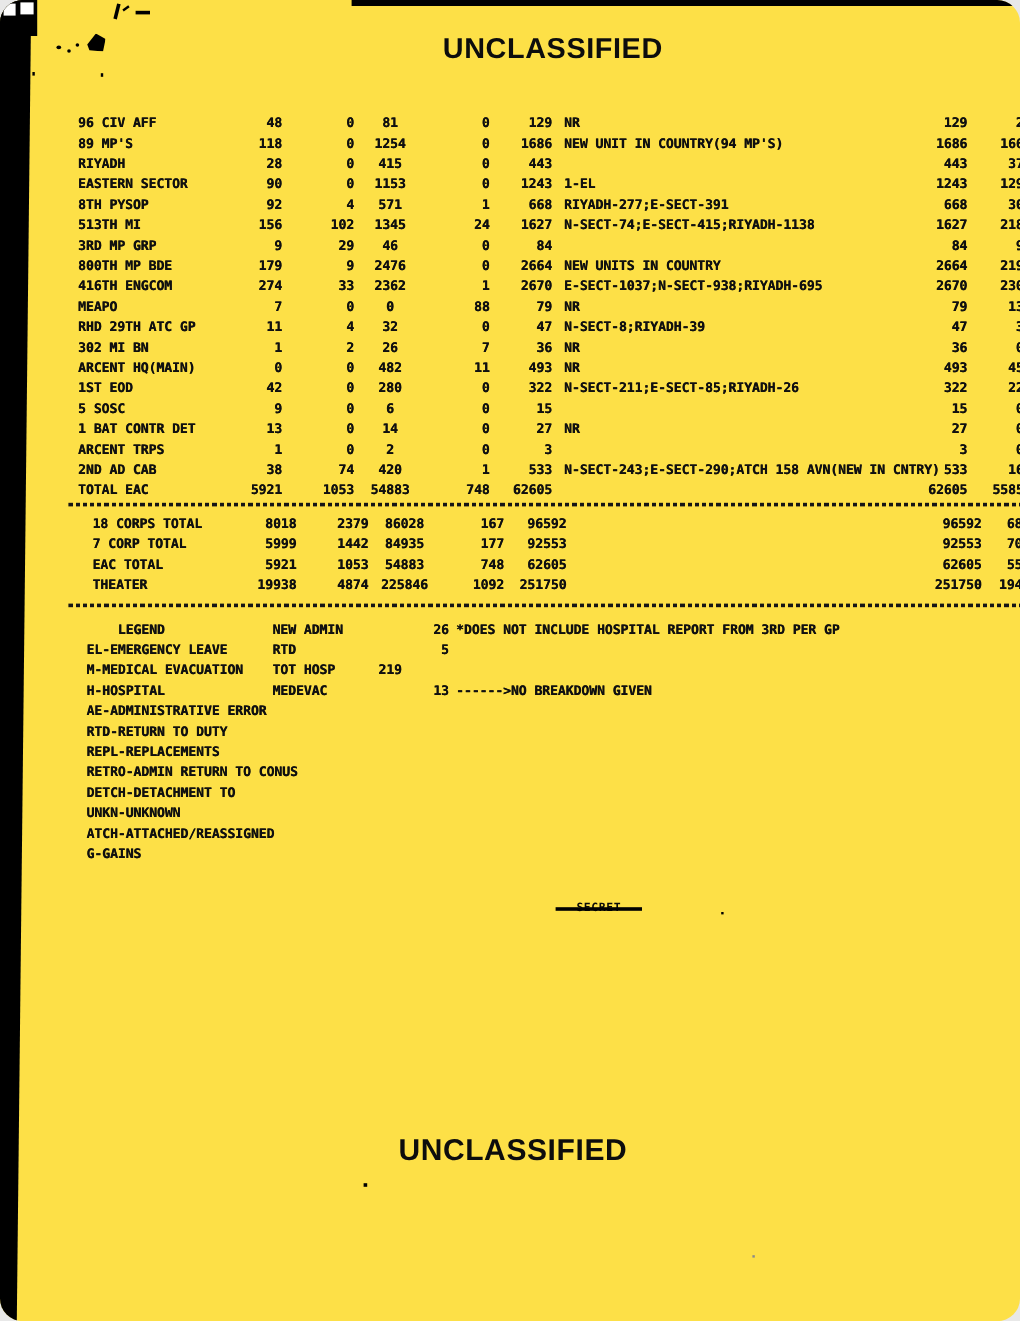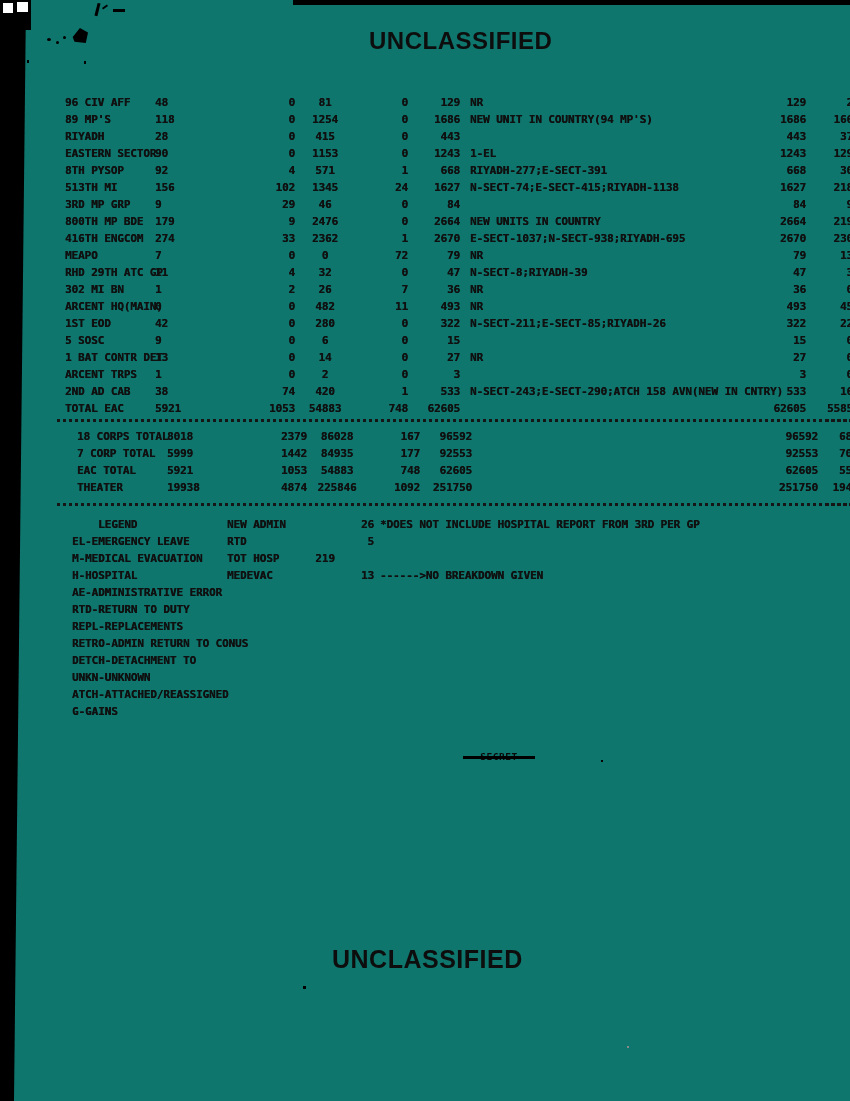--- a/index.html
+++ b/index.html
@@ -1,23 +1,23 @@
 <!DOCTYPE html>
 <html><head>
 <meta charset="utf-8">
 <style>
   html,body{margin:0;padding:0;background:#e8e8e8;}
-  .page{position:relative;width:850px;height:1101px;background:#0f766e;overflow:hidden;
-        font-family:"DejaVu Sans Mono",monospace;color:#101010;}
+  .page{position:relative;width:850px;height:1101px;background:#fde047;overflow:hidden;
+        font-family:"DejaVu Sans Mono",monospace;color:#101010;border-radius:19px;}
   
   .trow,.lrow{position:relative;height:17px;font:700 11px/17px "DejaVu Sans Mono",monospace;
               letter-spacing:-0.1px;text-shadow:0.3px 0 0 currentColor;}
   .cell{position:absolute;top:0;white-space:pre;}
   .name{left:65px;width:160px;}
-  .c1{left:155px;width:80px;}
+  .c1{left:155px;width:80px;text-align:right;}
   .c2{left:237px;width:58px;text-align:right;}
   .c3{left:290px;width:70px;text-align:center;}
   .c4{left:355px;width:53px;text-align:right;}
   .c5{left:400px;width:60px;text-align:right;}
   .remark{left:470px;width:345px;}
   .c6{left:742px;width:64px;text-align:right;}
   .c7{left:806px;width:47px;text-align:right;}
   .term{left:60px;width:175px;}
   .llabel{left:215px;width:95px;}
   .lvalue{left:290px;width:72px;text-align:right;}
@@ -180,21 +180,21 @@
       <span class="cell c5">2670</span>
       <span class="cell remark">E-SECT-1037;N-SECT-938;RIYADH-695</span>
       <span class="cell c6">2670</span>
       <span class="cell c7">230</span>
     </div>
       <div class="trow">
       <span class="cell name">MEAPO</span>
       <span class="cell c1">7</span>
       <span class="cell c2">0</span>
       <span class="cell c3">0</span>
-      <span class="cell c4">72</span>
+      <span class="cell c4">88</span>
       <span class="cell c5">79</span>
       <span class="cell remark">NR</span>
       <span class="cell c6">79</span>
       <span class="cell c7">13</span>
     </div>
       <div class="trow">
       <span class="cell name">RHD 29TH ATC GP</span>
       <span class="cell c1">11</span>
       <span class="cell c2">4</span>
       <span class="cell c3">32</span>

